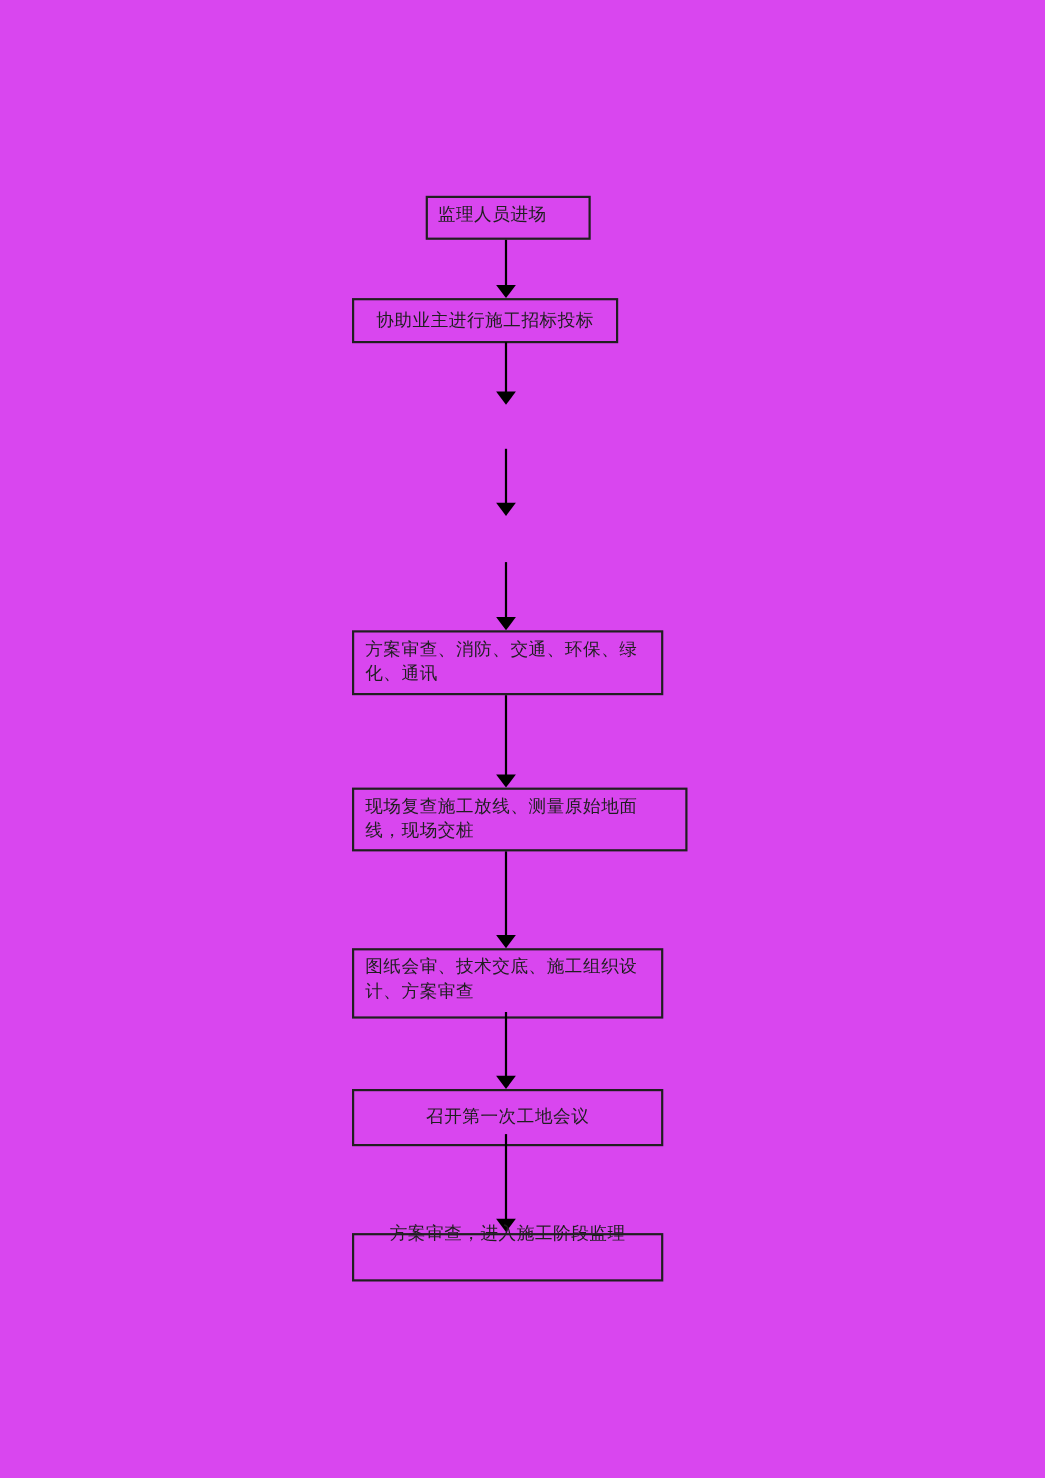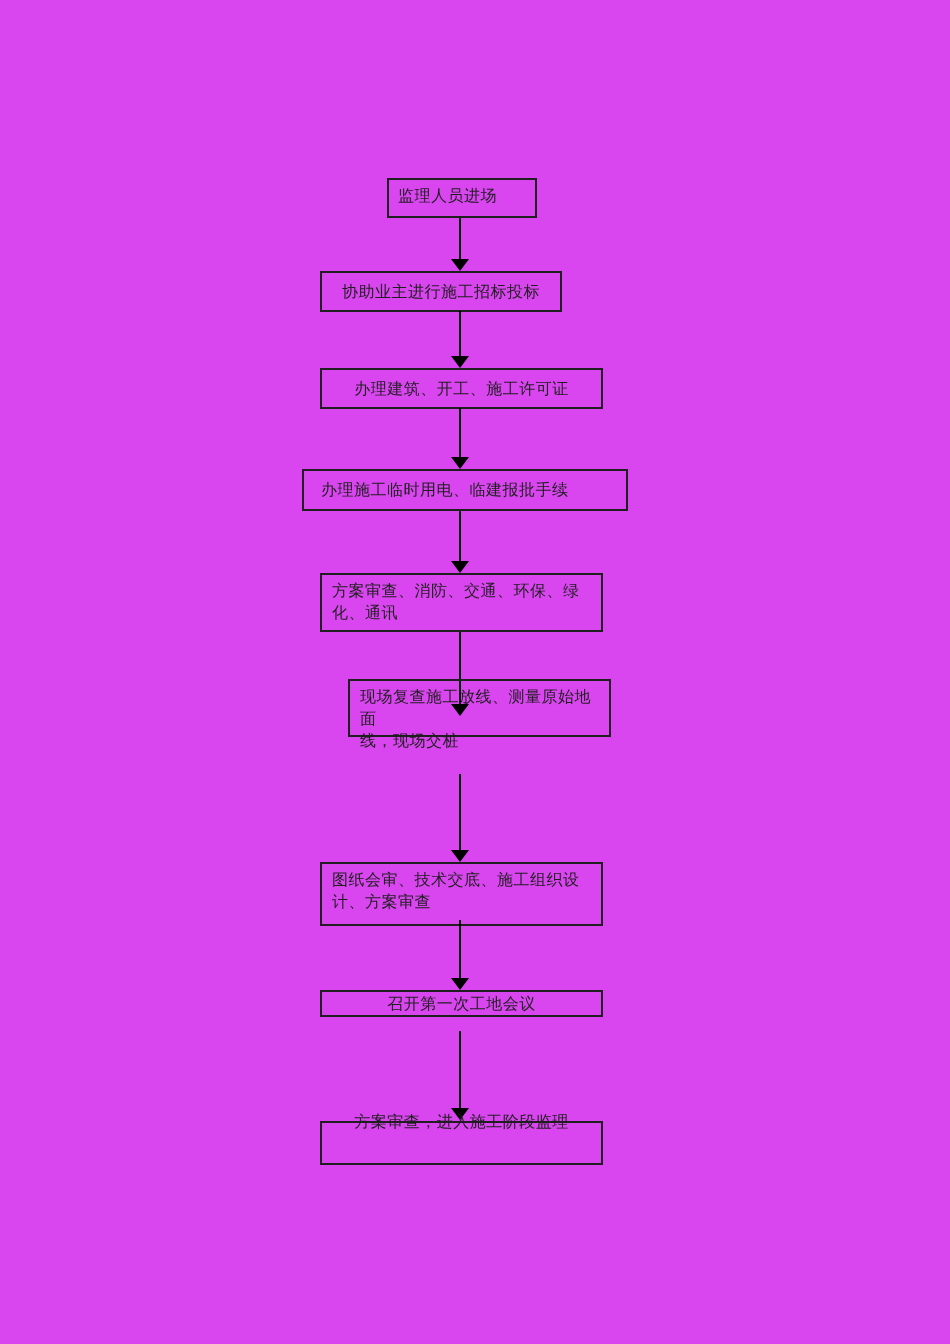--- a/index.html
+++ b/index.html
@@ -39,23 +39,23 @@
   
   .leftpad {
     display: block;
   }
 
   .b1 { left: 387px; top: 178px; width: 150px; height: 40px; padding: 5px 4px 0 9px; }
   .b2 { left: 320px; top: 271px; width: 242px; height: 41px; }
   .b3 { left: 320px; top: 368px; width: 283px; height: 41px; }
   .b4 { left: 302px; top: 469px; width: 326px; height: 42px; display: flex; align-items: center; padding-left: 17px; }
   .b5 { left: 320px; top: 573px; width: 283px; height: 59px; padding: 5px 4px 0 10px; }
-  .b6 { left: 320px; top: 679px; width: 263px; height: 58px; padding: 5px 4px 0 10px; margin-left: 28px; }
+  .b6 { left: 320px; top: 716px; width: 305px; height: 58px; padding: 5px 4px 0 10px; }
   .b7 { left: 320px; top: 862px; width: 283px; height: 64px; padding: 5px 4px 0 10px; }
-  .b8 { left: 320px; top: 990px; width: 283px; height: 27px; }
+  .b8 { left: 320px; top: 990px; width: 283px; height: 52px; }
   .b9 { left: 320px; top: 1121px; width: 283px; height: 44px; }
   
   .b9 .box-label {
     position: absolute;
     left: 0;
     right: 0;
     top: -12px;
     text-align: center;
   }
 
@@ -108,32 +108,26 @@
 
   <div class="box b2 center">
     <span class="box-label">协助业主进行施工招标投标</span>
   </div>
 
   <div class="connector c2">
     <span class="cline"></span>
     <span class="chead"></span>
   </div>
 
-  <div class="box b3 center">
-    <span class="box-label">办理建筑、开工、施工许可证</span>
-  </div>
 
   <div class="connector c3">
     <span class="cline"></span>
     <span class="chead"></span>
   </div>
 
-  <div class="box b4">
-    <span class="box-label">办理施工临时用电、临建报批手续</span>
-  </div>
 
   <div class="connector c4">
     <span class="cline"></span>
     <span class="chead"></span>
   </div>
 
   <div class="box b5 leftpad">
     <span class="box-label">方案审查、消防、交通、环保、绿
 化、通讯</span>
   </div>

